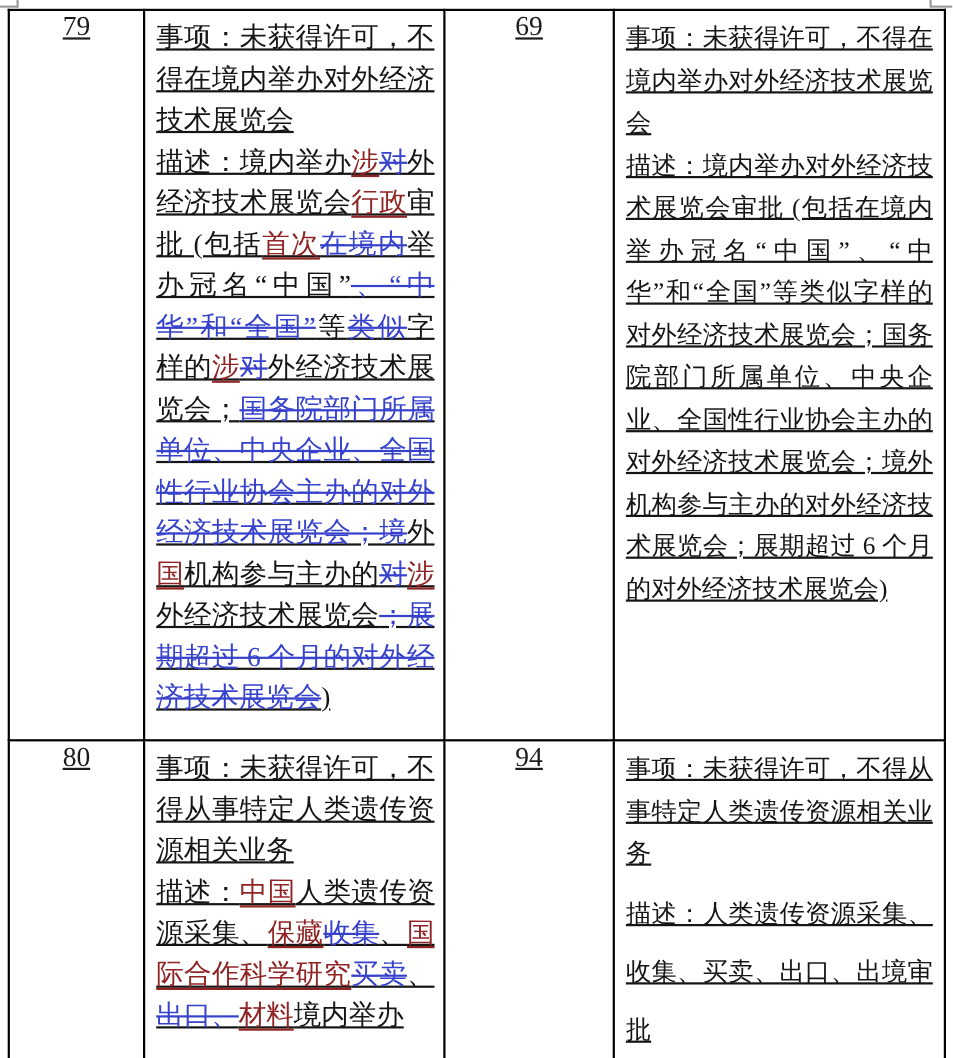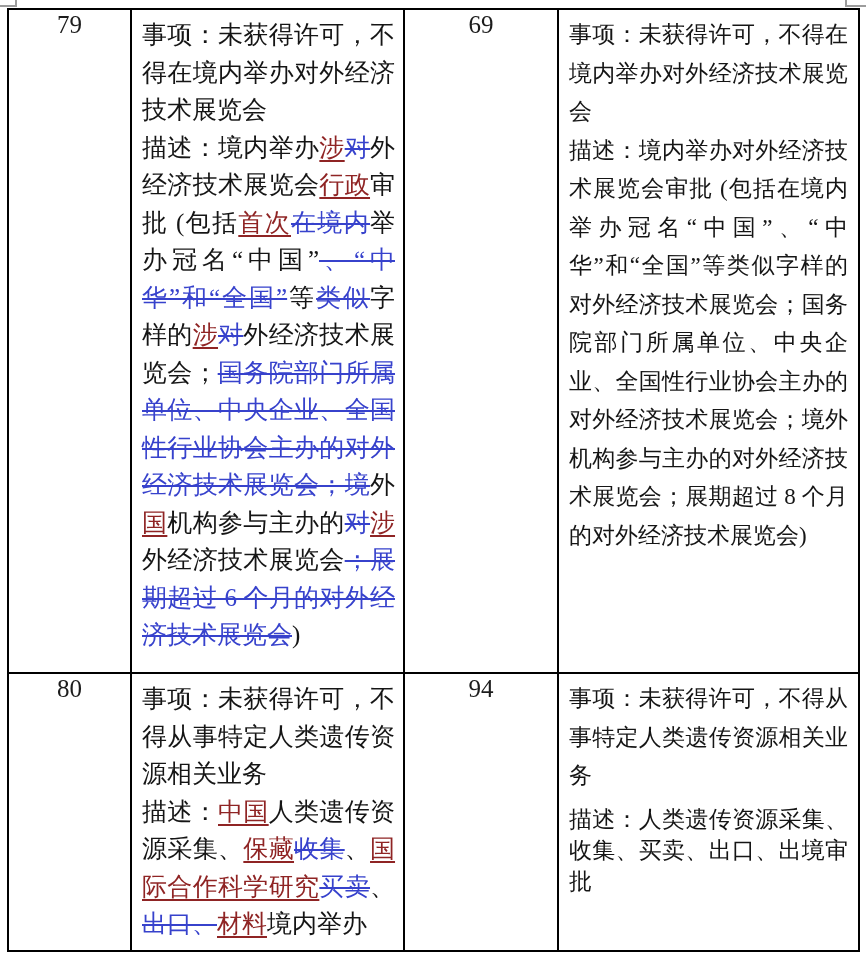--- a/index.html
+++ b/index.html
@@ -15,20 +15,21 @@
     position:absolute;left:7px;top:8px;
     width:851px;
     border-collapse:collapse;
     table-layout:fixed;
   }
   table.cmp td{
     border:2px solid #000;
     vertical-align:top;
     box-sizing:border-box;
     overflow:hidden;
+    text-decoration:underline;
   }
   td.num{
     text-align:center;
     vertical-align:middle;
     font-size:25px;
     color:#1c1c1c;
   }
   td.txt{
     padding:6px 8px 4px 10px;
     font-size:25px;
@@ -37,21 +38,21 @@
     text-justify:inter-ideograph;
     color:#151515;
   }
   td.txt.clean{
     font-size:23px;
     line-height:38.5px;
     padding:6px 10px 4px 10px;
   }
   td.txt p{margin:0;}
   td.txt.loose p.item{margin-bottom:8px;}
-  td.txt.loose p.desc{line-height:31px;}
+  td.txt.loose p.desc{line-height:53px;}
   tr.row-top{height:664px;}
   tr.row-bottom{height:278px;}
   span.n{color:#151515;}
   span.ins{
     color:var(--ins-color,#8f2424);
     text-decoration:underline;
     text-decoration-thickness:2px;
     text-underline-offset:4px;
   }
   span.del{
@@ -85,21 +86,21 @@
     <tbody>
       <tr class="row-top">
         <td class="num">79</td>
         <td class="txt">
             <p class="item"><span class="n">事项：未获得许可，不得在境内举办对外经济技术展览会</span></p>
             <p class="desc"><span class="n">描述：境内举办</span><span class="ins">涉</span><span class="del">对</span><span class="n">外经济技术展览会</span><span class="ins">行政</span><span class="n">审批 (包括</span><span class="ins">首次</span><span class="del">在境内</span><span class="n">举办冠名“中国”</span><span class="del">、“中华”和“全国”</span><span class="n">等</span><span class="del">类似</span><span class="n">字样的</span><span class="ins">涉</span><span class="del">对</span><span class="n">外经济技术展览会；</span><span class="del">国务院部门所属单位、中央企业、全国性行业协会主办的对外经济技术展览会；境</span><span class="n">外</span><span class="ins">国</span><span class="n">机构参与主办的</span><span class="del">对</span><span class="ins">涉</span><span class="n">外经济技术展览会</span><span class="del">；展期超过 6 个月的对外经济技术展览会</span><span class="n">)</span></p>
           </td>
         <td class="num">69</td>
         <td class="txt clean">
             <p class="item"><span class="n">事项：未获得许可，不得在境内举办对外经济技术展览会</span></p>
-            <p class="desc"><span class="n">描述：境内举办对外经济技术展览会审批 (包括在境内举办冠名“中国”、“中华”和“全国”等类似字样的对外经济技术展览会；国务院部门所属单位、中央企业、全国性行业协会主办的对外经济技术展览会；境外机构参与主办的对外经济技术展览会；展期超过 8 个月的对外经济技术展览会)</span></p>
+            <p class="desc"><span class="n">描述：境内举办对外经济技术展览会审批 (包括在境内举办冠名“中国”、“中华”和“全国”等类似字样的对外经济技术展览会；国务院部门所属单位、中央企业、全国性行业协会主办的对外经济技术展览会；境外机构参与主办的对外经济技术展览会；展期超过 6 个月的对外经济技术展览会)</span></p>
           </td>
       </tr>
       <tr class="row-bottom">
         <td class="num">80</td>
         <td class="txt">
             <p class="item"><span class="n">事项：未获得许可，不得从事特定人类遗传资源相关业务</span></p>
             <p class="desc"><span class="n">描述：</span><span class="ins">中国</span><span class="n">人类遗传资源采集、</span><span class="ins">保藏</span><span class="del">收集</span><span class="n">、</span><span class="ins">国际合作科学研究</span><span class="del">买卖</span><span class="n">、</span><span class="del">出口、</span><span class="ins">材料</span><span class="n">境内举办</span></p>
           </td>
         <td class="num">94</td>
         <td class="txt clean loose">

